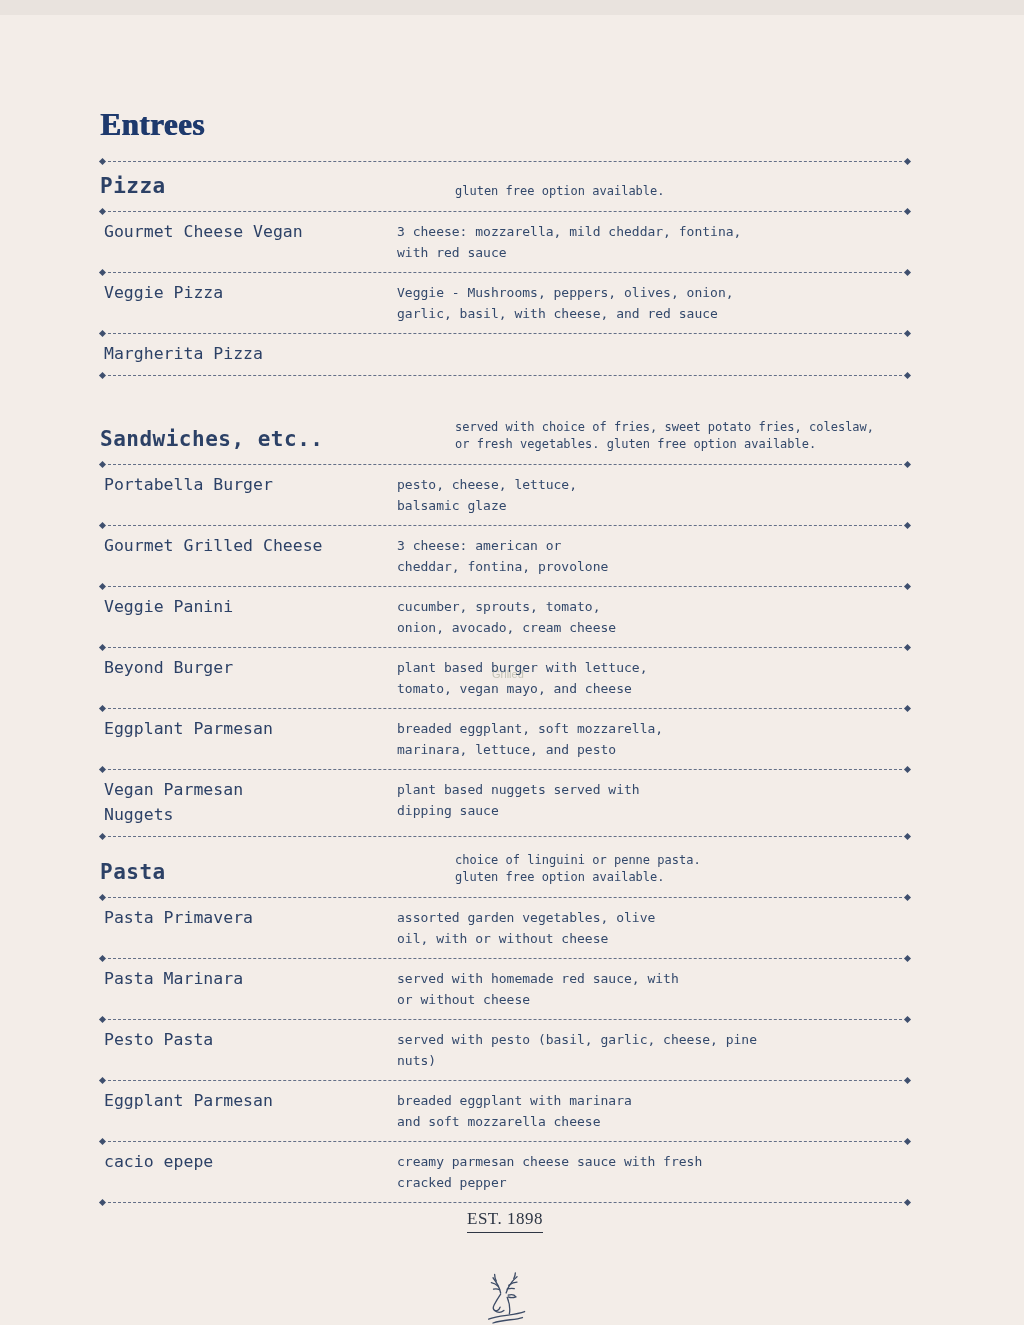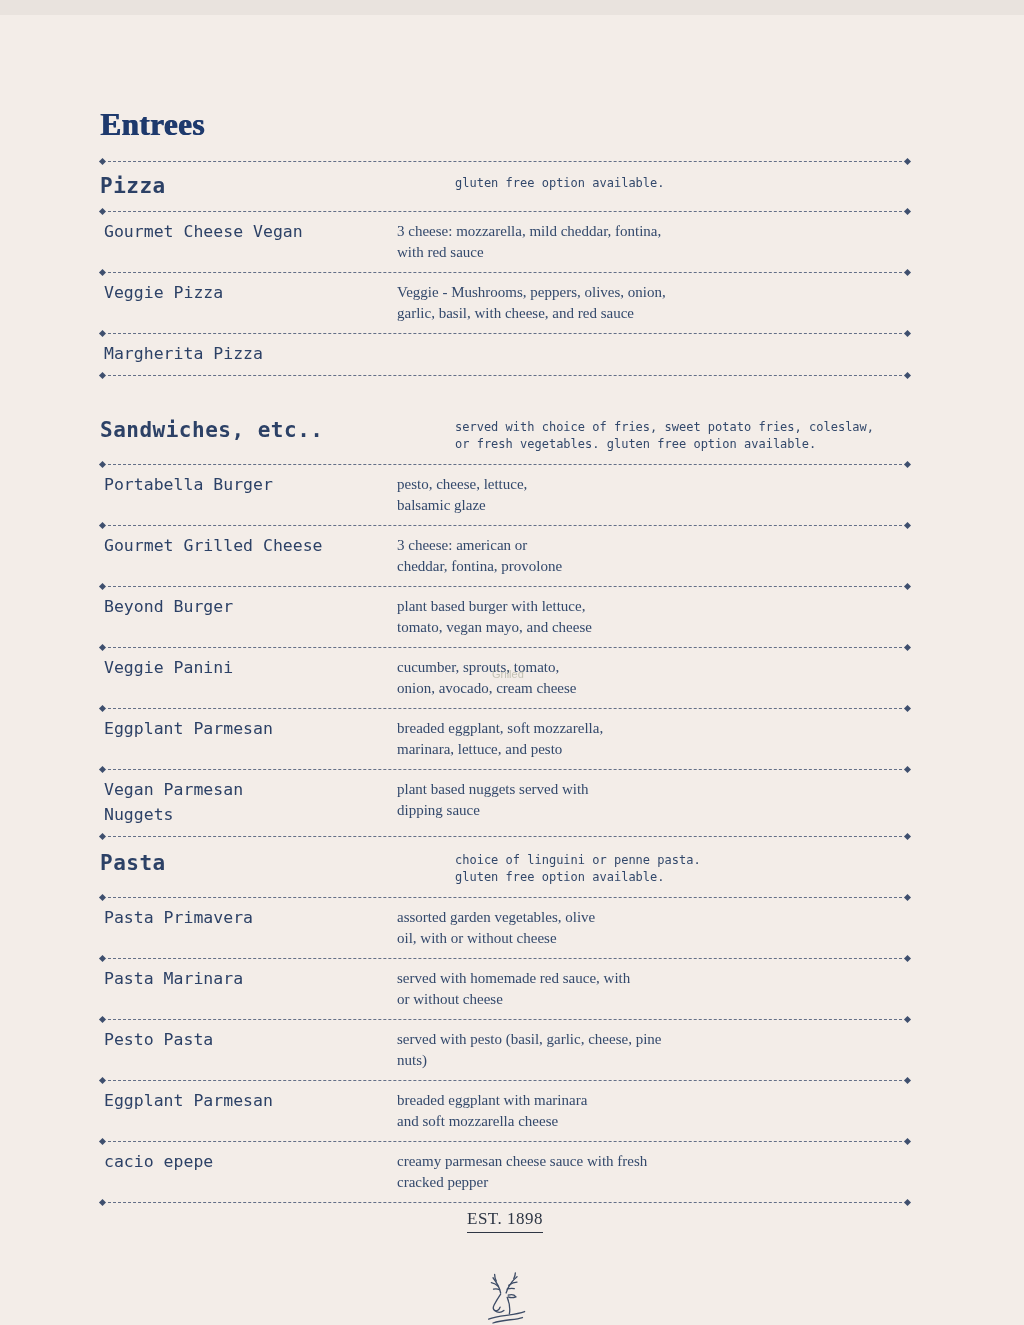--- a/index.html
+++ b/index.html
@@ -12,40 +12,40 @@
   .page-title {
     font-family:"Liberation Serif", serif; font-weight:bold; color:#1e3a6d;
     font-size:31px; letter-spacing:.5px; margin-bottom:16px;
     text-shadow:1px 0 0 #1e3a6d;
   }
   
   .divider { display:flex; align-items:center; gap:3px; height:5px; }
   .divider .line { flex:1; border-top:1px dashed rgba(62,79,110,.8); }
   .divider .dot { width:5px; height:5px; background:#3e4f6e; transform:rotate(45deg); flex:0 0 auto; }
 
-  .section-header { display:flex; align-items:flex-start; padding:8px 0 9px; }
+  .section-header { display:flex; align-items:flex-end; padding:8px 0 9px; }
   .section-title {
     font-size:21px; font-weight:bold; color:#2c4166; width:297px; flex:0 0 auto;
     letter-spacing:.5px; line-height:28px;
   }
   .section-note {
     font-size:12px; line-height:17px; padding-left:58px; padding-top:3px;
     white-space:pre-line; color:#32486b;
   }
   .section-1 .section-header { margin-top:30px; }
   .section-2 .section-header { margin-top:2px; }
 
   .item-row { display:flex; padding:5px 0 7px; }
   .item-name {
     width:297px; flex:0 0 auto; font-size:16.5px; line-height:25px;
     color:#2c4166; white-space:pre-line; padding-left:4px;
   }
   .item-desc {
-    flex:1; font-size:15px; line-height:21px; padding-top:2px;
-    white-space:pre-line; color:#33496c;font-family:Liberation Serif, serif;
+    flex:1; font-size:13px; line-height:21px; padding-top:2px;
+    white-space:pre-line; color:#33496c;
   }
 
   footer { margin-top:4px; text-align:center; color:#2b3240; }
   .brand-top { display:flex; align-items:center; justify-content:center; gap:36px;flex-direction:column; }
   .brand-est, .brand-loc {
     font-family:"Liberation Serif", serif; font-size:17px; color:#2e3644;
     border-bottom:1.5px solid #2e3644; padding-bottom:3px; letter-spacing:.5px; white-space:nowrap;
   }
   .deer { display:block; }
   .brand-name {
@@ -159,36 +159,36 @@
     </div>
     <div class="divider">
       <span class="dot"></span>
       <span class="line"></span>
       <span class="dot"></span>
     </div>
   </div>
 
   <div class="item-block">
     <div class="item-row">
+      <div class="item-name">Veggie Panini</div>
+      <div class="item-desc">cucumber, sprouts, tomato,
+onion, avocado, cream cheese</div>
+    </div>
+    <div class="divider">
+      <span class="dot"></span>
+      <span class="line"></span>
+      <span class="dot"></span>
+    </div>
+  </div>
+
+  <div class="item-block">
+    <div class="item-row">
       <div class="item-name">Beyond Burger</div>
       <div class="item-desc">plant based burger with lettuce,
 tomato, vegan mayo, and cheese</div>
-    </div>
-    <div class="divider">
-      <span class="dot"></span>
-      <span class="line"></span>
-      <span class="dot"></span>
-    </div>
-  </div>
-
-  <div class="item-block">
-    <div class="item-row">
-      <div class="item-name">Veggie Panini</div>
-      <div class="item-desc">cucumber, sprouts, tomato,
-onion, avocado, cream cheese</div>
     </div>
     <div class="divider">
       <span class="dot"></span>
       <span class="line"></span>
       <span class="dot"></span>
     </div>
   </div>
 
   <div class="item-block">
     <div class="item-row">

